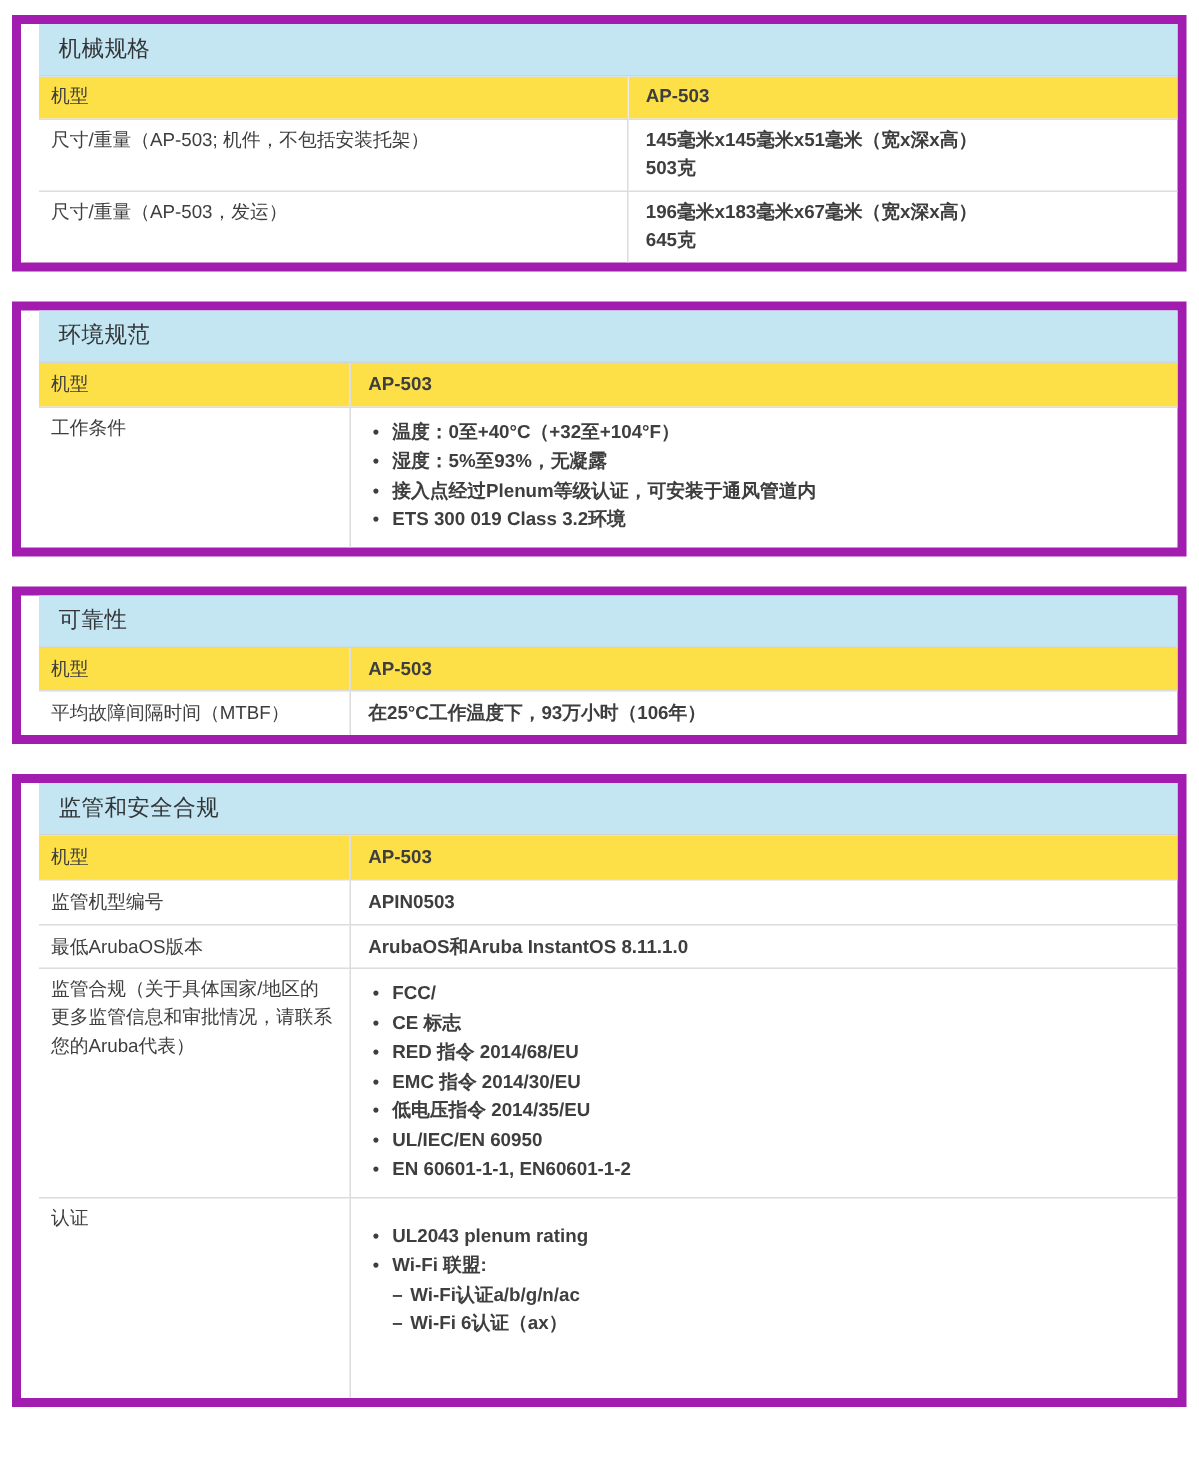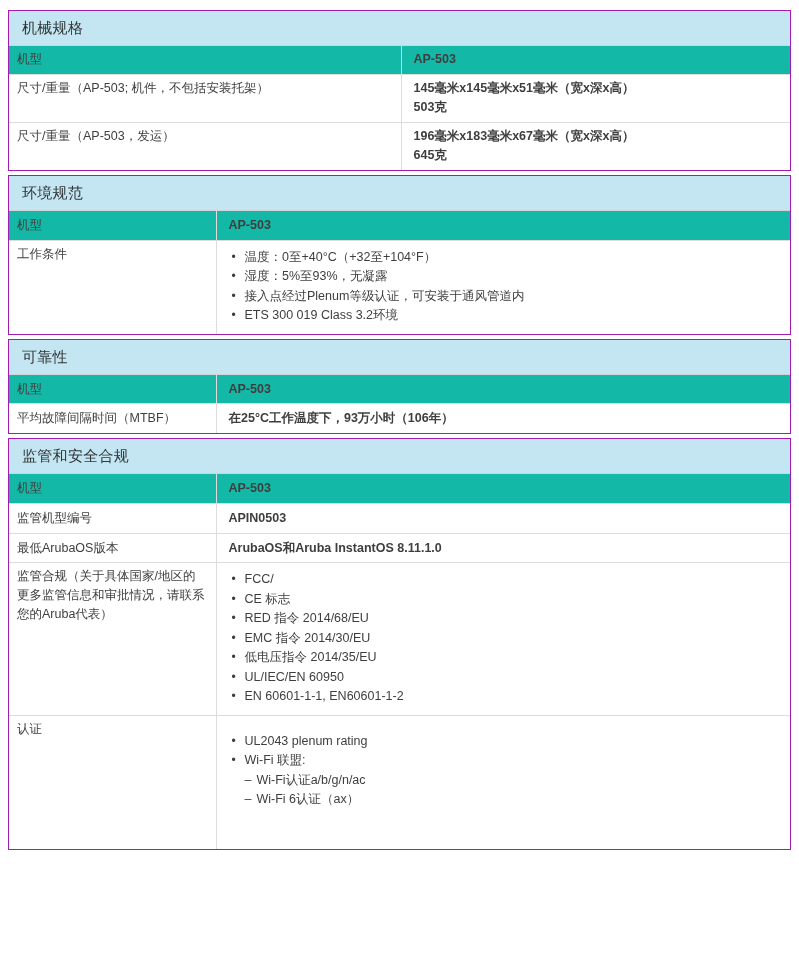--- a/index.html
+++ b/index.html
@@ -8,23 +8,24 @@
     background: #ffffff;
     width: 799px;
     font-family: "Liberation Sans", "DejaVu Sans", sans-serif;
     color: #3e3e3e;
     -webkit-font-smoothing: antialiased;
   }
   #doc {
     padding: 10px 8px 8px 8px;
   }
   .spec-section {
-    border: 1px solid #a21caf;
-    margin-bottom: 4px;
+    border: 6px solid #a21caf;
+    margin-bottom: 20px;
     background: #ffffff;
+    padding-left: 12px;
   }
   .sec-header {
     background: #c3e6f2;
     border-bottom: 1px solid #cfd4d6;
     padding: 8px 13px 9px 13px;
     font-size: 15px;
     line-height: 17px;
     color: #333639;
     letter-spacing: 0.3px;
   }
@@ -36,35 +37,36 @@
   }
   table.spec-table td {
     vertical-align: top;
     border-bottom: 1px solid #dcdcdc;
     padding: 4px 10px 5px 8px;
     line-height: 1.5;
     overflow: hidden;
   }
   table.spec-table tr:last-child td { border-bottom: none; }
   table.spec-table td.label { border-right: 1px solid #dcdcdc; }
-  table.spec-table tr:first-child td { background: #14b8a6; }
+  table.spec-table tr:first-child td { background: #fde047; }
   table.spec-table td.value { padding-left: 12px; }
 
   
   #sec-0 col.c-label { width: 392px; }
   #sec-1 col.c-label, #sec-2 col.c-label, #sec-3 col.c-label { width: 207px; }
 
   
   .vline { min-height: 18px; font-weight: bold; }
 
   
   ul.bullets {
     list-style: none;
     margin: 3px 0 3px 0;
     padding: 0 0 0 3px;
+    font-weight: bold;
   }
   ul.bullets > li {
     line-height: 19.5px;
   }
   ul.bullets > li::before {
     content: "•";
     display: inline-block;
     width: 13px;
     font-size: 12px;
     color: #3e3e3e;

